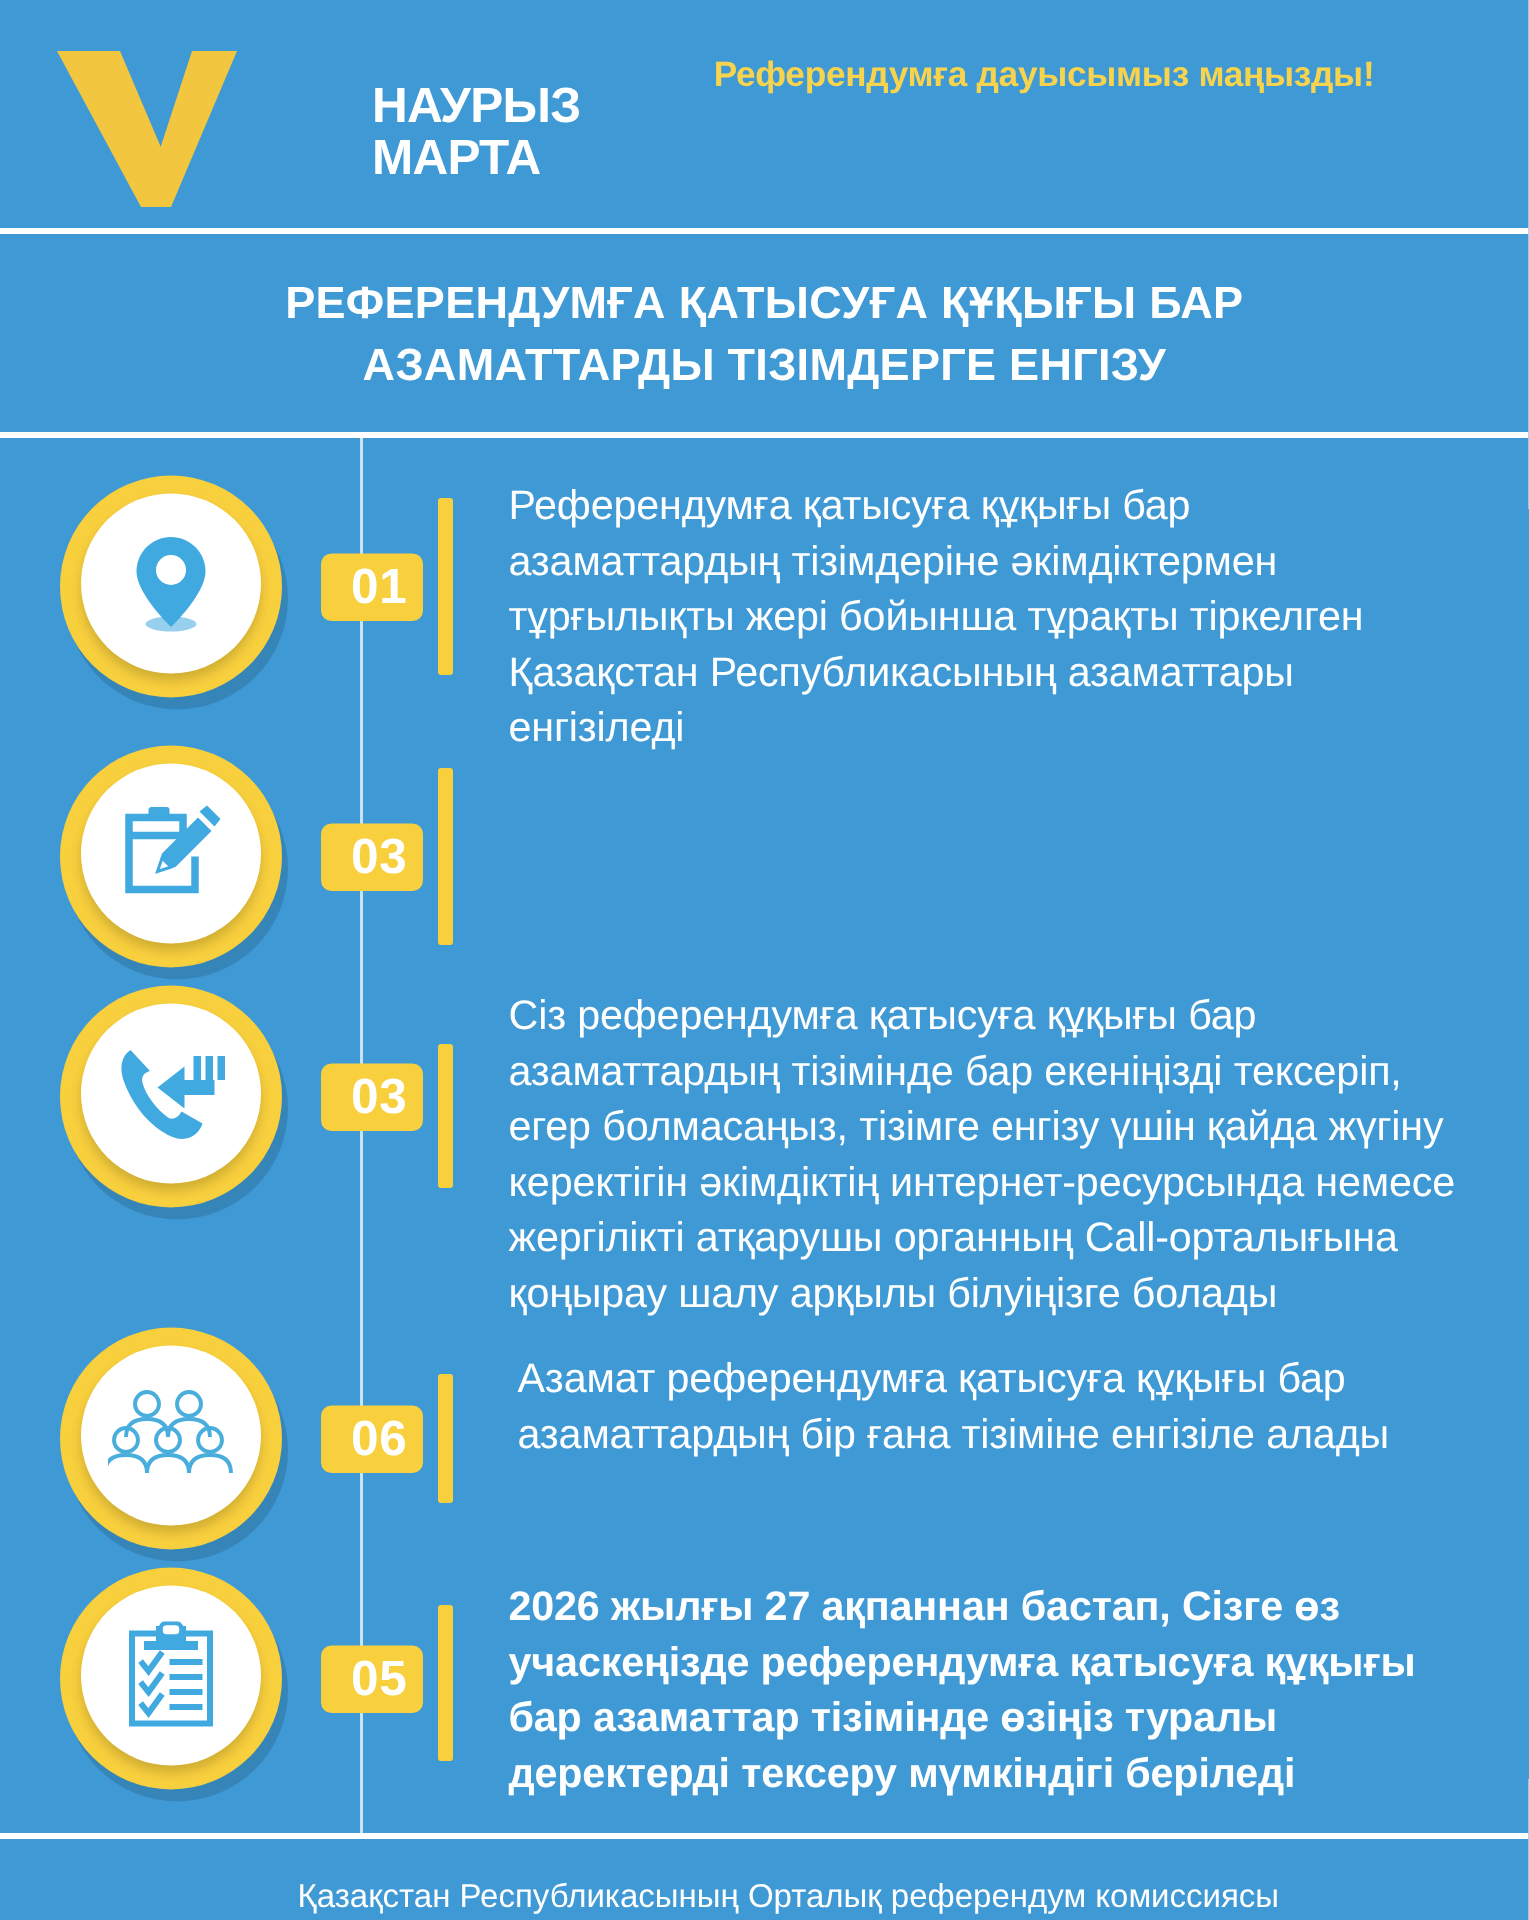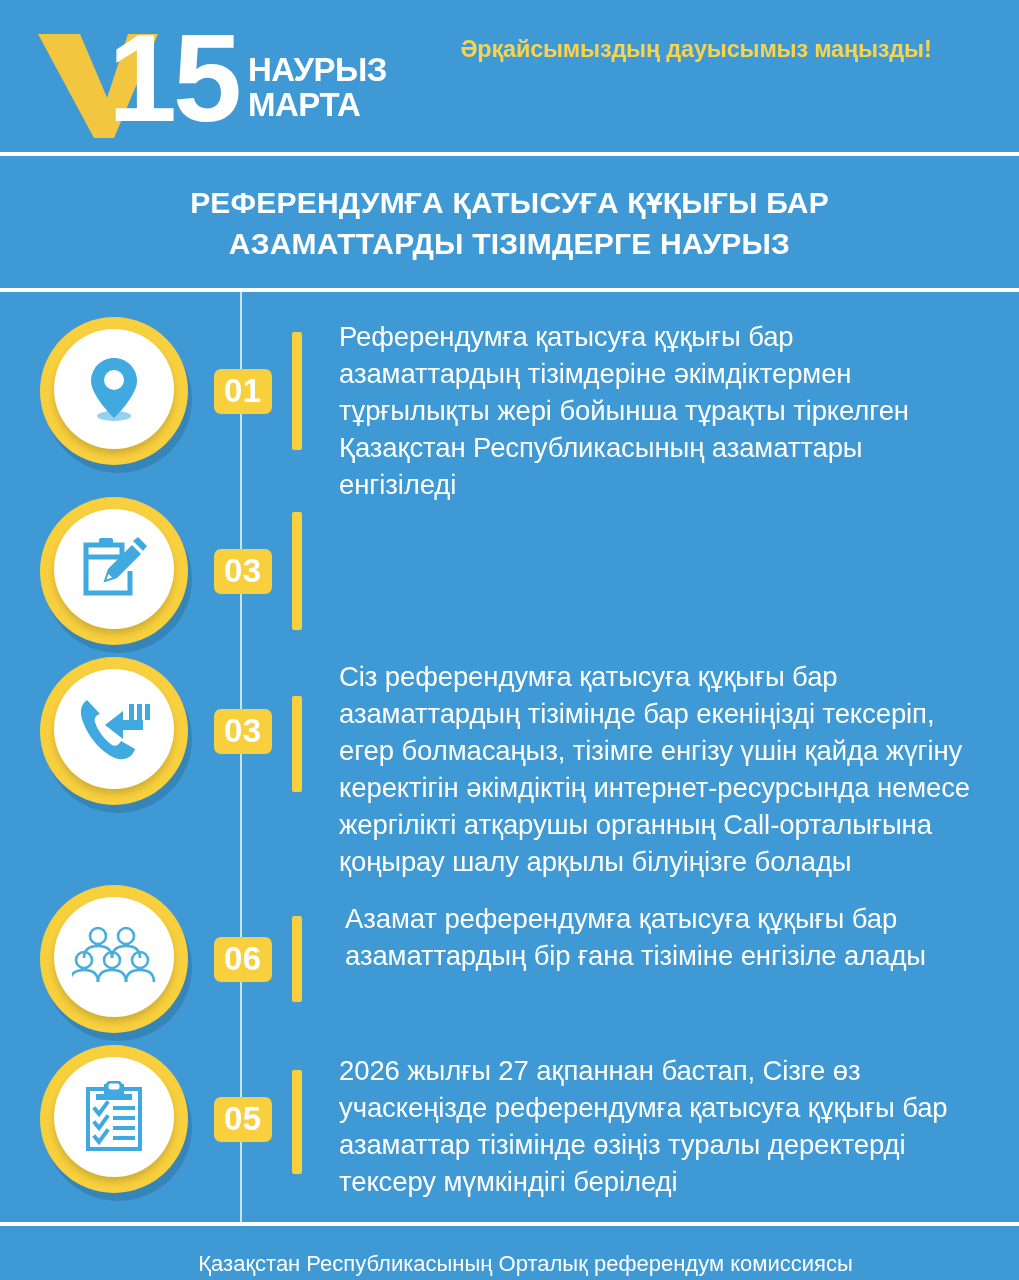--- a/index.html
+++ b/index.html
@@ -201,21 +201,21 @@
   }
   .badge {
     position: relative;
     z-index: 3;
     margin-left: 4px;
     background: #f8cf3d;
     color: #ffffff;
     font-weight: 700;
     font-size: 33px;
     line-height: 33px;
-    padding: 5px 10px 7px 10px;
+    padding: 5px 10px 7px 20px;
     border-radius: 7px;
     letter-spacing: 0.5px;
   }
   .ybar {
     position: absolute;
     left: 82px;
     top: 26px;
     width: 10px;
     height: 118px;
     background: #f8cf3d;
@@ -237,21 +237,21 @@
   .row-01 .para { padding-top: 12px; }
   .row-02 { height: 160px; }
   .row-02 .para { padding-top: 16px; }
   .row-03 { height: 228px; }
   .row-03 .para { padding-top: 12px; }
   .row-03 .ybar { height: 96px; top: 50px; }
   .row-04 { height: 160px; }
   .row-04 .para { padding-top: 26px; padding-left: 20px; }
   .row-04 .ybar { height: 86px; top: 42px; }
   .row-05 { height: 178px; }
-  .row-05 .para { padding-top: 18px; }
+  .row-05 .para { padding-top: 18px; font-weight: bold; }
   .row-05 .ybar { height: 104px; top: 36px; }
 
   
   .footer {
     position: relative;
     background: #3f99d5;
     text-align: center;
     padding: 22px 0 26px 0;
     color: #ffffff;
   }
@@ -266,37 +266,36 @@
 
 <div class="poster">
 
   <div class="header">
 
     <div class="logo-block">
       <svg class="logo-check" viewBox="0 0 120 110">
         <polygon points="0,4 42,4 76,84 76,108 56,108 0,4" fill="#f2c73f"></polygon>
         <polygon points="56,108 76,108 120,4 90,4 56,108" fill="#f2c73f"></polygon>
       </svg>
-      <div class="logo-15">15</div>
       <div class="logo-month">
         <div>НАУРЫЗ</div>
         <div>МАРТА</div>
       </div>
     </div>
 
     <div class="title-block">
-      <div class="tagline">Әрқайсымыздың дауысымыз маңызды!</div>
+      <div class="tagline">Референдумға дауысымыз маңызды!</div>
     </div>
   </div>
 
   <div class="hrule"></div>
 
   <div class="subtitle">
     <div>РЕФЕРЕНДУМҒА ҚАТЫСУҒА ҚҰҚЫҒЫ БАР</div>
-    <div>АЗАМАТТАРДЫ ТІЗІМДЕРГЕ НАУРЫЗ</div>
+    <div>АЗАМАТТАРДЫ ТІЗІМДЕРГЕ ЕНГІЗУ</div>
   </div>
 
   <div class="hrule"></div>
 
   <div class="body-area">
     <div class="spine"></div>
 
     <div class="row row-01">
       <div class="medallion">
         <div class="disc-wrap">

